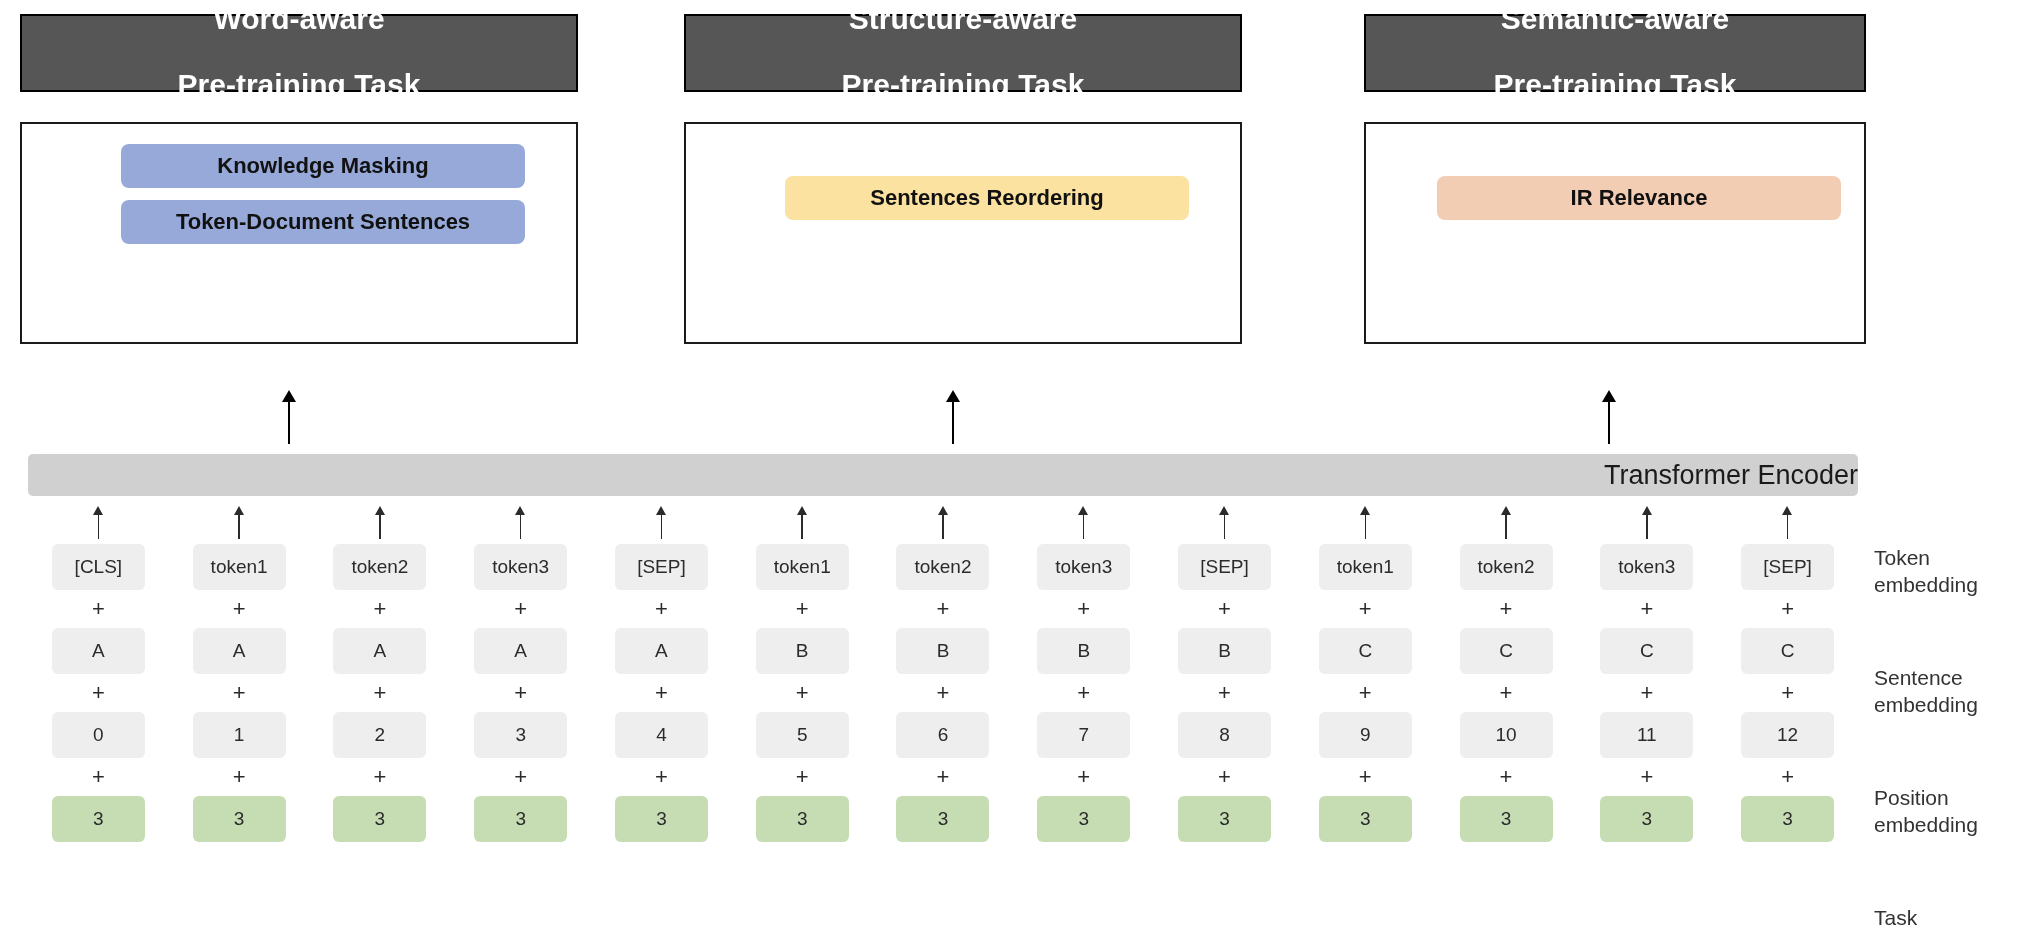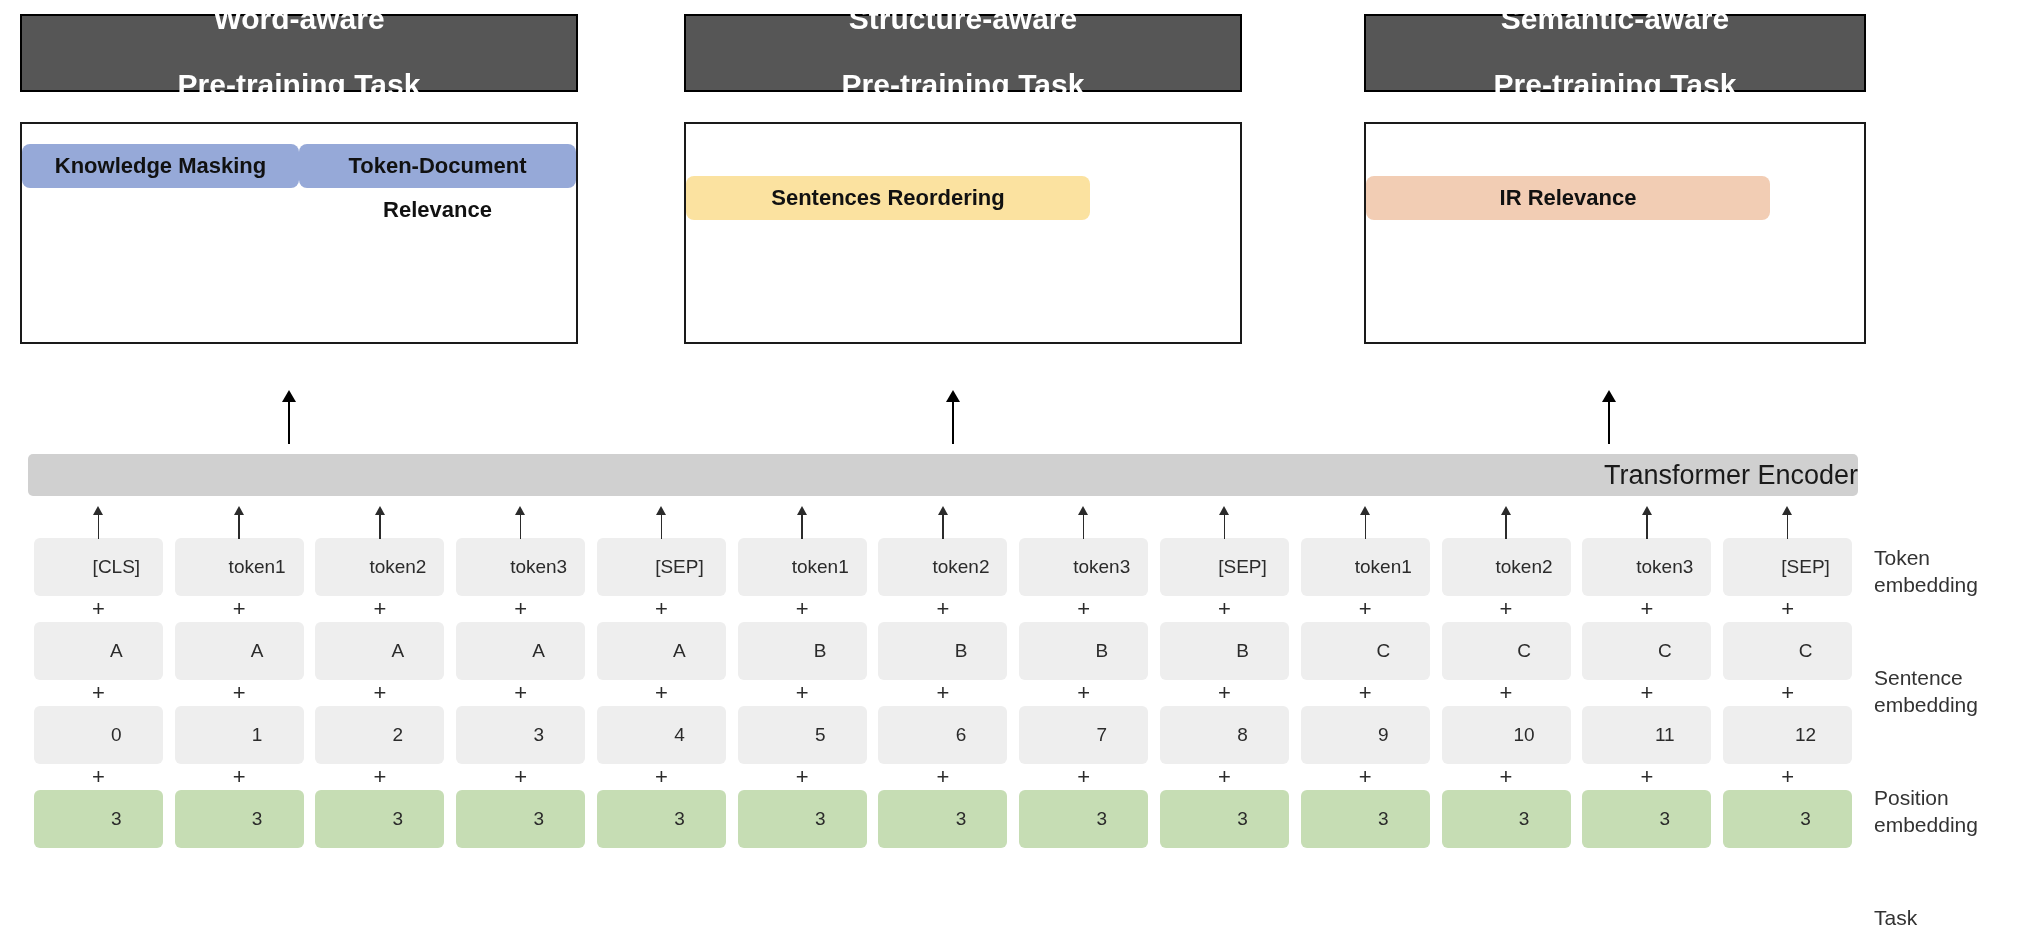--- a/index.html
+++ b/index.html
@@ -56,22 +56,23 @@
     background: #ffffff;
     height: 222px;
     box-sizing: border-box;
     display: flex;
     flex-direction: column;
     justify-content: flex-start;
     padding-top: 0;
   }
   .pill-wrap {
     display: flex;
-    flex-direction: row;
+    flex-direction: column;
     align-items: center;
+    margin-left: 48px;
   }
   .pill {
     border-radius: 8px;
     font-size: 22px;
     font-weight: bold;
     color: #111111;
     text-align: center;
     height: 44px;
     line-height: 44px;
     margin-bottom: 12px;
@@ -151,28 +152,27 @@
     width: 0;
     height: 0;
     border-left: 5px solid transparent;
     border-right: 5px solid transparent;
     border-bottom: 9px solid #2b2b2b;
   }
 
   .row-boxes { height: 46px; margin-bottom: 0; }
   .box {
     width: 93px;
-    height: 58px;
+    height: 46px;
     border-radius: 6px;
     display: flex;
     align-items: center;
     justify-content: center;
     font-size: 19px;
     color: #2b2b2b;
-    padding-left: 36px;
   }
   .box.grey  { background: #eeeeee; }
   .box.green { background: #c6ddb4; }
 
   .row-plus { height: 38px; }
   .plus-sign {
     font-size: 22px;
     color: #2b2b2b;
     line-height: 1;
   }
@@ -200,21 +200,21 @@
 <div class="task-columns">
 
   <div class="task-col task-col-0">
     <div class="task-header">
       <span>Word-aware</span>
       <span>Pre-training Task</span>
     </div>
     <div class="task-body">
       <div class="pill-wrap col0-pills">
         <div class="pill blue">Knowledge Masking</div>
-        <div class="pill blue">Token-Document Relevance</div>
+        <div class="pill blue">Token-Document Sentences</div>
       </div>
     </div>
   </div>
 
   <div class="task-col task-col-1">
     <div class="task-header">
       <span>Structure-aware</span>
       <span>Pre-training Task</span>
     </div>
     <div class="task-body">

